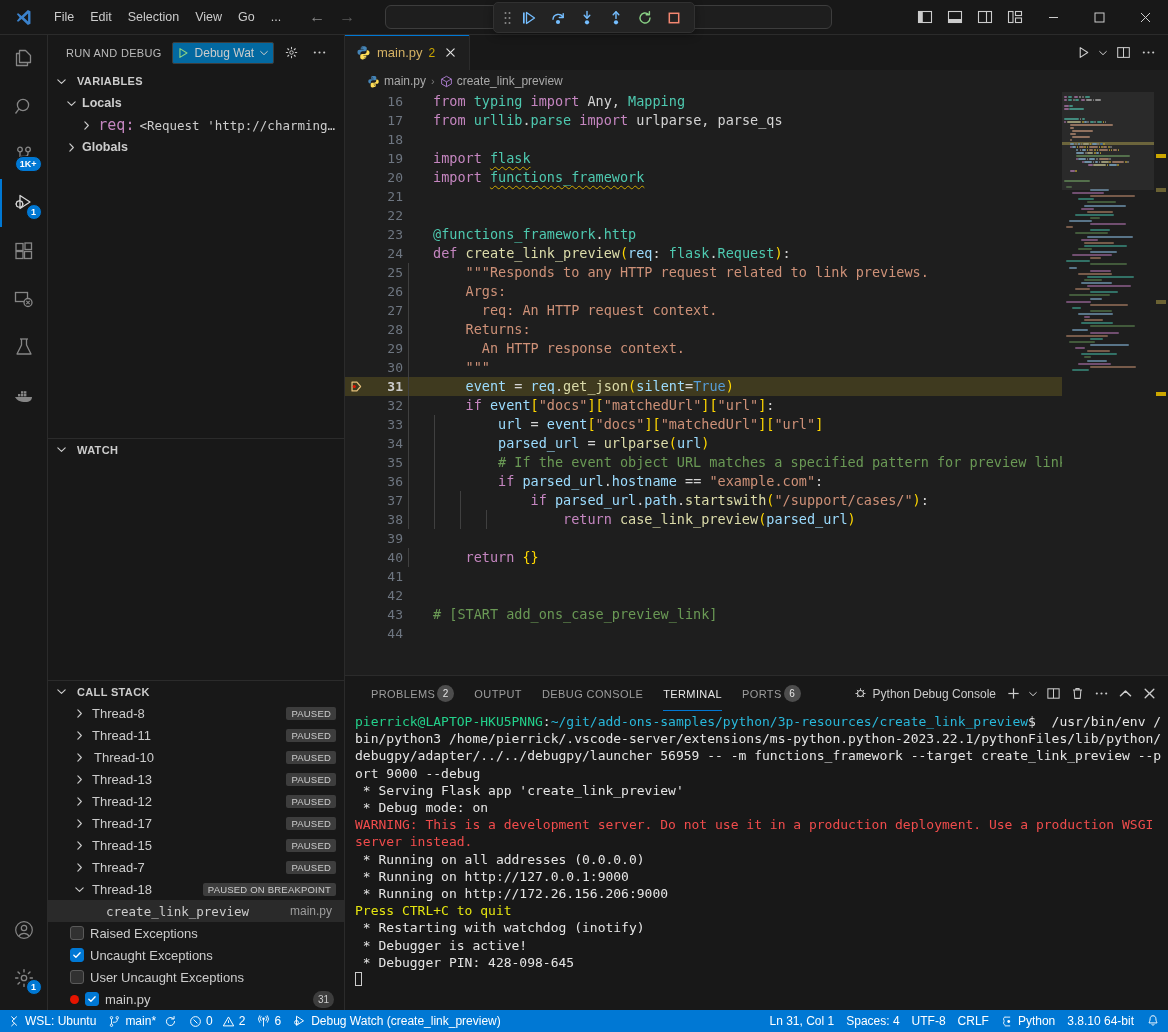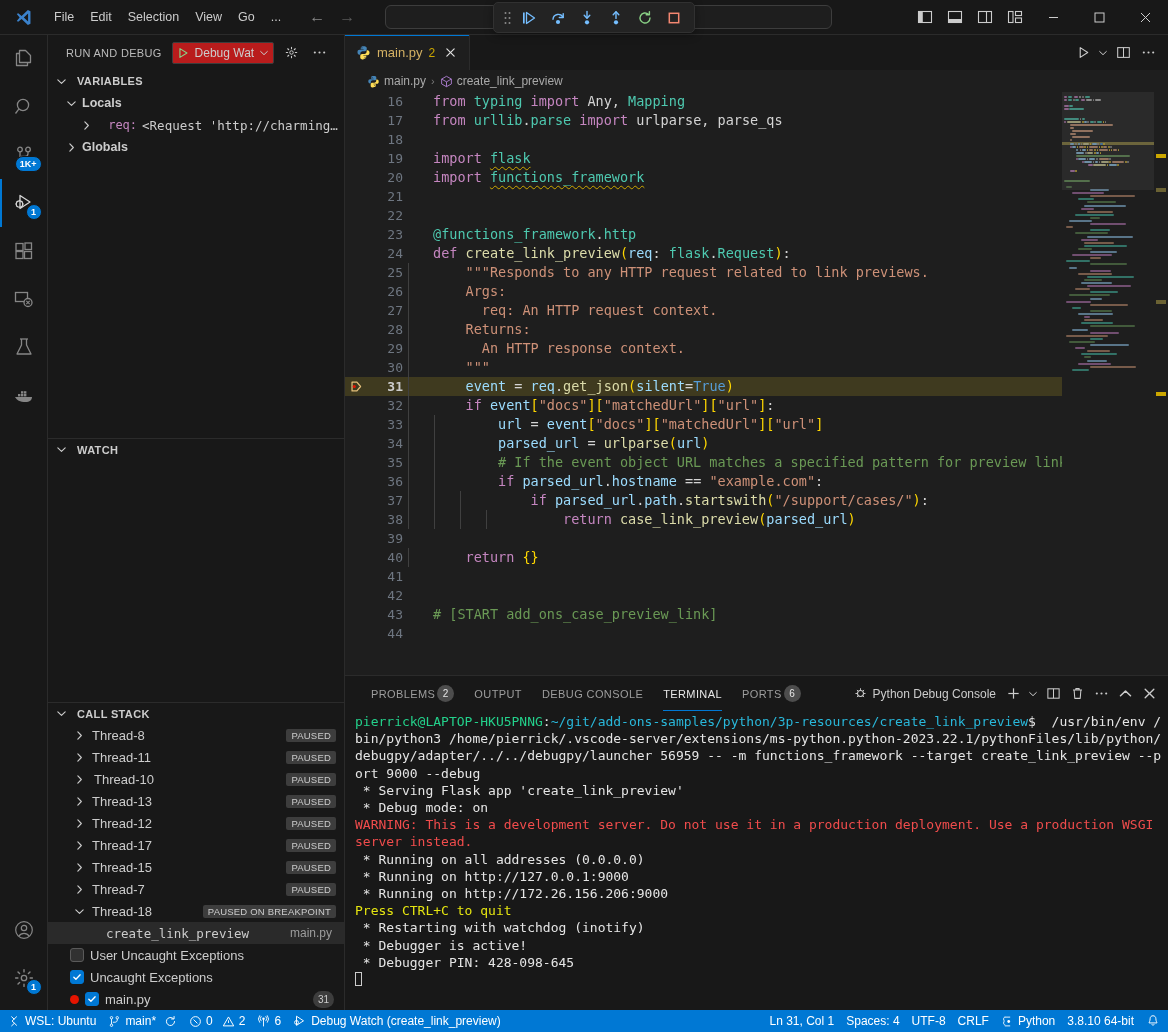--- a/index.html
+++ b/index.html
@@ -79,21 +79,21 @@
   
   .sidebar {
     width: 297px; background: #181818; display: flex; flex-direction: column;
     flex: 0 0 297px; border-right: 1px solid #2b2b2b; min-height: 0;
   }
   .sidebar-header {
     height: 35px; display: flex; align-items: center; padding: 0 4px 0 18px; gap: 6px; flex: 0 0 35px;
   }
   .sb-title { font-size: 11px; color: #bbbbbb; letter-spacing: .3px; white-space: nowrap; }
   .debug-select {
-    display: flex; align-items: center; background: #b91c1c; border: 1px solid #3d3d3d;
+    display: flex; align-items: center; background: #0369a1; border: 1px solid #3d3d3d;
     border-radius: 2px; height: 22px; padding: 0 4px 0 3px; gap: 5px; cursor: pointer; margin-left: 4px;
   }
   .debug-select-label { font-size: 12px; color: #cccccc; max-width: 92px; overflow: hidden; white-space: nowrap; }
   .sb-icon-btn {
     width: 22px; height: 22px; display: flex; align-items: center; justify-content: center;
     color: #cccccc; cursor: pointer; border-radius: 4px;
   }
 
   .section { display: flex; flex-direction: column; min-height: 0; }
   .section-head {
@@ -509,21 +509,21 @@
                 </svg>
             </span>
             <span class="bold" style="margin-left:4px;font-size:12.5px">Locals</span>
           </div>
           <div class="tree-row" style="padding-left:32px">
             <span class="twisty">
               <svg width="11" height="11" viewBox="0 0 12 12">
                   <path d="M4.2 2 8 6l-3.8 4" fill="none" stroke="currentColor" stroke-width="1.25" stroke-linecap="round" stroke-linejoin="round"></path>
                 </svg>
             </span>
-            <span class="mono var-name" style="margin-left:16px;font-size:12px">req:</span>
+            <span class="mono var-name" style="margin-left:6px;font-size:15px">req:</span>
             <span class="mono var-value" style="margin-left:5px;font-size:12.5px;overflow:hidden;text-overflow:ellipsis">&lt;Request 'http://charming-tro…</span>
           </div>
           <div class="tree-row" style="padding-left:16px">
             <span class="twisty">
               <svg width="11" height="11" viewBox="0 0 12 12">
                   <path d="M4.2 2 8 6l-3.8 4" fill="none" stroke="currentColor" stroke-width="1.25" stroke-linecap="round" stroke-linejoin="round"></path>
                 </svg>
             </span>
             <span class="bold" style="margin-left:4px;font-size:12.5px">Globals</span>
           </div>
@@ -637,29 +637,33 @@
             <span class="mono" style="font-size:12.5px">create_link_preview</span>
             <span class="frame-file">main.py</span>
           </div>
         </div>
       </div>
 
       <div class="section">
         <div class="section-body">
           <div class="bp-row">
             <span class="cbox"></span>
-            <span>User Uncaught Exceptions</span>
+            <span>Raised Exceptions</span>
           </div>
           <div class="bp-row">
             <span class="cbox checked">
               <svg width="10" height="10" viewBox="0 0 12 12">
                   <path d="M2.2 6.2 4.7 8.7 9.8 3.4" fill="none" stroke="#fff" stroke-width="1.6" stroke-linecap="round" stroke-linejoin="round"></path>
                 </svg>
             </span>
             <span>Uncaught Exceptions</span>
+          </div>
+          <div class="bp-row">
+            <span class="cbox"></span>
+            <span>User Uncaught Exceptions</span>
           </div>
           <div class="bp-row" style="padding-left:38px">
             <span class="bp-dot"></span>
             <span class="cbox checked">
               <svg width="10" height="10" viewBox="0 0 12 12">
                   <path d="M2.2 6.2 4.7 8.7 9.8 3.4" fill="none" stroke="#fff" stroke-width="1.6" stroke-linecap="round" stroke-linejoin="round"></path>
                 </svg>
             </span>
             <span>main.py</span>
             <span class="bp-count">31</span>

